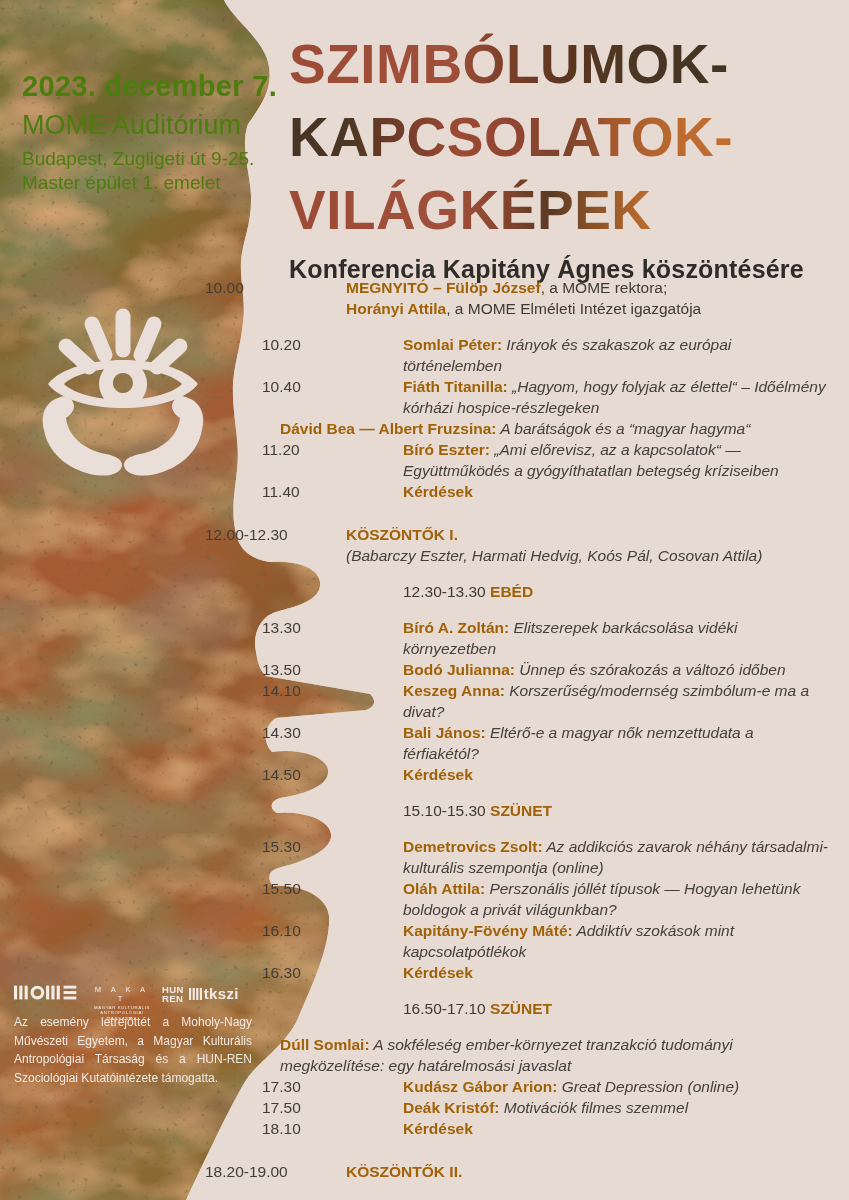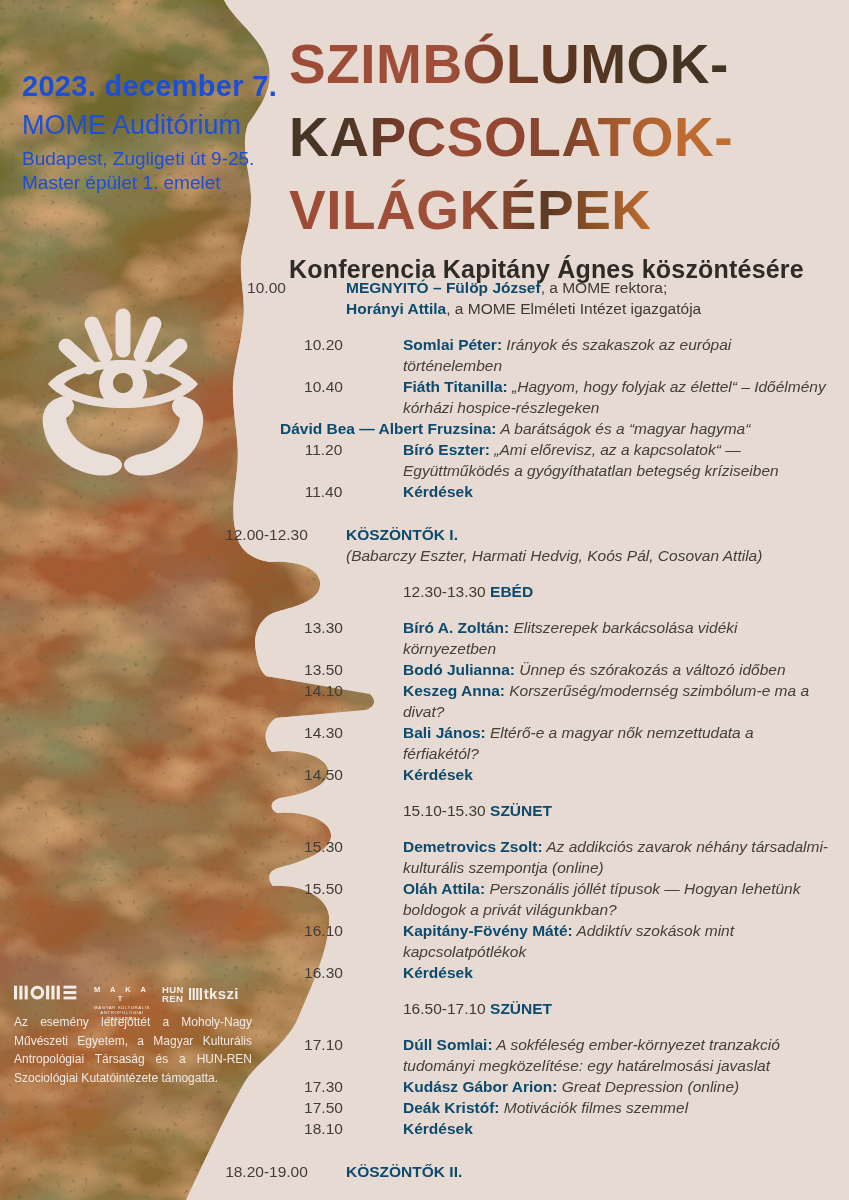--- a/index.html
+++ b/index.html
@@ -4,21 +4,21 @@
 <style>
   html,body{margin:0;padding:0;}
   .poster{
     position:relative; width:849px; height:1200px;
     background:#e6dad3; overflow:hidden;
     font-family:"Liberation Sans", sans-serif;
     color:#38342e;
   }
   .texture-svg{position:absolute;left:0;top:0;}
   
-  .date-block{position:absolute;left:22px;top:70px;color:#1d4ed8;}
+  .date-block{position:absolute;left:22px;top:70px;color:#4d7c0f;}
   .date-line{font-size:29px;font-weight:800;letter-spacing:.3px;}
   .venue-line{font-size:27px;font-weight:400;margin-top:7px;}
   .addr-line{font-size:19px;font-weight:400;margin-top:7px;}
   .bldg-line{font-size:19px;font-weight:400;margin-top:2px;}
   
   .handeye{position:absolute;left:28px;top:300px;}
   
   .title-block{position:absolute;left:289px;top:28px;width:548px;}
   .title-line{
     font-size:55px;font-weight:800;line-height:73px;letter-spacing:.5px;
@@ -27,32 +27,32 @@
   }
   .tl1{background-image:linear-gradient(90deg,#9c4c36 0%,#a0503a 36%,#7a3f28 50%,#5c3520 62%,#4b3722 78%,#423323 100%);}
   .tl2{background-image:linear-gradient(90deg,#463524 0%,#4a3624 12%,#6e3b28 24%,#9c4a33 38%,#8f4530 52%,#7a432c 62%,#a85a2e 74%,#bc6a30 88%,#c06f30 100%);}
   .tl3{background-image:linear-gradient(90deg,#9c4c36 0%,#a0503a 44%,#8a4630 58%,#5a3a24 72%,#8a5228 84%,#bf6e2f 100%);}
   .subtitle{font-size:25px;font-weight:700;color:#2f2b27;margin-top:8px;letter-spacing:.2px;}
   
   .sched{position:absolute;left:262px;top:277px;width:566px;font-size:15.5px;line-height:21px;color:#3a362f;}
   .row{display:flex;}
   .row.gap{margin-top:15px;}
   .row.gap-lg{margin-top:22px;}
-  .row .time{width:123px;text-align:center;flex:none;color:#423e37;}
+  .row .time{width:123px;text-align:left;flex:none;color:#423e37;}
   .row .txt{margin-left:18px;flex:1;}
   .row.section{margin-left:-57px;}
   .row.break{margin-left:141px;}
   .row.break .txt{margin-left:0;}
-  .sched span.b{font-weight:bold;color:#0c4a6e;}
+  .sched span.b{font-weight:bold;color:#a16207;}
   .sched span.i{font-style:italic;color:#45403a;}
   .sched span.r{color:#3e3a33;}
   
   .logo-row{position:absolute;left:14px;top:985px;width:232px;display:flex;align-items:flex-start;color:#f3ece6;}
   .makat{margin-left:9px;text-align:center;width:66px;}
-  .makat-top{font-size:7.5px;letter-spacing:4px;font-weight:700;}
+  .makat-top{font-size:7.5px;letter-spacing:4px;font-weight:400;}
   .makat-sub{font-size:4.3px;letter-spacing:.6px;line-height:5.5px;margin-top:1.5px;}
   .hunren{margin-left:7px;font-size:9.5px;font-weight:800;line-height:9px;letter-spacing:.4px;}
   .tkszi{margin-left:5px;display:flex;align-items:center;}
   .tkszi-text{font-size:15px;font-weight:800;letter-spacing:.3px;margin-left:1px;}
   .support-text{
     position:absolute;left:14px;top:1013px;width:238px;
     color:#f1e9e3;font-size:12px;line-height:18.5px;text-align:justify;
   }
 </style>
 </head>
@@ -231,21 +231,20 @@
         <div class="txt"><span class="b">Kapitány-Fövény Máté:</span><span class="i"> Addiktív szokások mint kapcsolatpótlékok</span></div>
       </div>
       <div class="row item">
         <div class="time">16.30</div>
         <div class="txt"><span class="b">Kérdések</span></div>
       </div>
       <div class="row break gap">
         <div class="txt"><span class="r">16.50-17.10 </span><span class="b">SZÜNET</span></div>
       </div>
       <div class="row item gap">
-        <div class="time">17.10</div>
         <div class="txt"><span class="b">Dúll Somlai:</span><span class="i"> A sokféleség ember-környezet tranzakció tudományi megközelítése: egy határelmosási javaslat</span></div>
       </div>
       <div class="row item">
         <div class="time">17.30</div>
         <div class="txt"><span class="b">Kudász Gábor Arion:</span><span class="i"> Great Depression (online)</span></div>
       </div>
       <div class="row item">
         <div class="time">17.50</div>
         <div class="txt"><span class="b">Deák Kristóf:</span><span class="i"> Motivációk filmes szemmel</span></div>
       </div>

